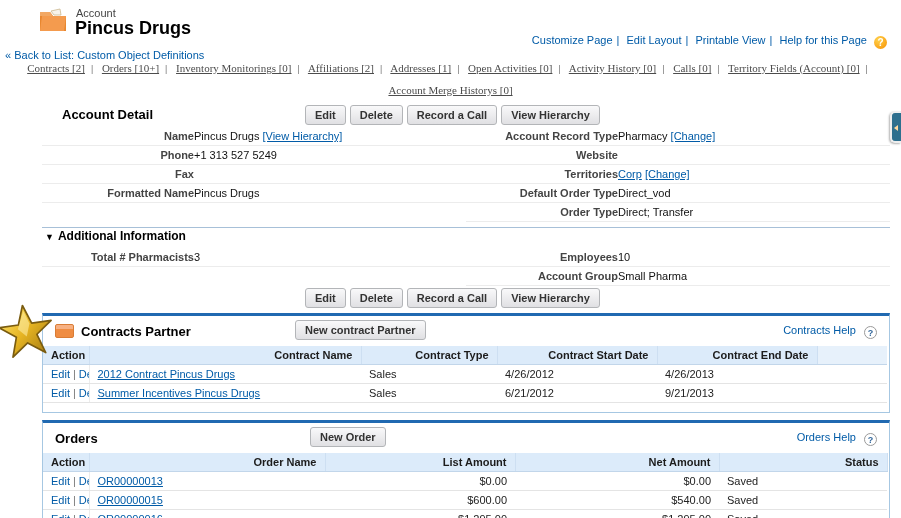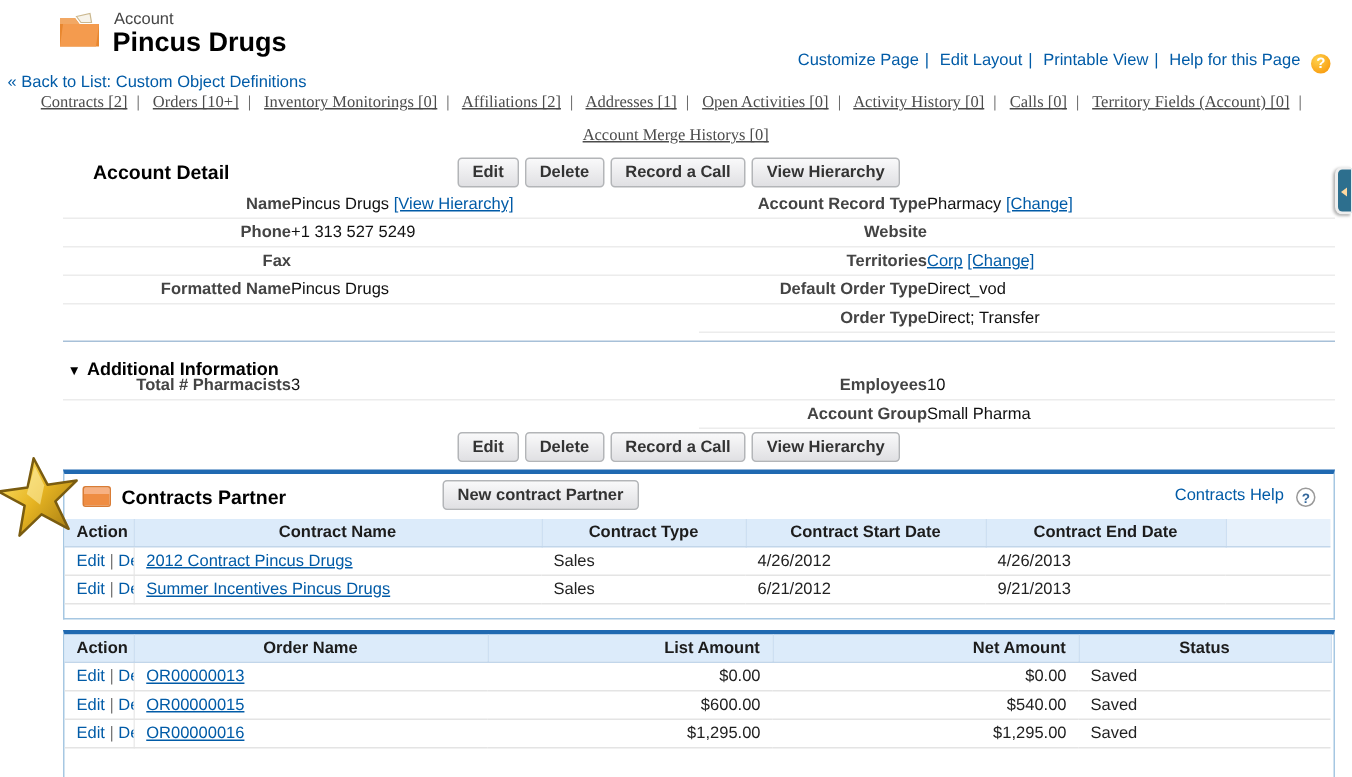--- a/index.html
+++ b/index.html
@@ -34,39 +34,39 @@
   .btn { font-family:"Liberation Sans",sans-serif; font-size:11px; font-weight:bold; color:#333;
          background:linear-gradient(#f9f9fa,#e0e0e3); border:1px solid #b3b5b8; border-radius:3px;
          padding:3px 9px; cursor:pointer; white-space:nowrap; }
 
   .fcol { position:absolute; }
   .frow { display:flex; height:19px; align-items:center; border-bottom:1px solid #ececec; }
   .lbl { width:152px; text-align:right; font-weight:bold; color:#444; flex:none; }
   .val { flex:1; color:#111; white-space:nowrap; }
 
   .divider { position:absolute; left:42px; top:227px; width:848px; height:1px; background:#a7c0d8; }
-  .addl-title { position:absolute; left:45px; top:239px; font-size:12px; font-weight:bold; color:#000; }
+  .addl-title { position:absolute; left:45px; top:229px; font-size:12px; font-weight:bold; color:#000; }
   .addl-title .arrow { font-size:9px; margin-right:4px; }
 
   
   .panel { position:absolute; left:42px; width:848px; background:#fff;
            border:1px solid #a6c7e2; border-top:3px solid #2069b1; }
   .panel-head { position:relative; height:30px; }
   .rl-icon { position:absolute; left:12px; top:8px; width:19px; height:14px; border-radius:2px;
              background:linear-gradient(#f7b183 0 4px, #ef8d43 4px 100%); border:1px solid #d97c35; }
   .panel-title { position:absolute; left:38px; top:8px; font-size:13px; font-weight:bold; color:#000; }
   .panel-title.noicon { left:12px; }
   .panel-help { position:absolute; right:12px; top:8px; white-space:nowrap; }
   .help-q { display:inline-block; width:13px; height:13px; border-radius:50%; background:#fff;
             border:1px solid #9a9a9a; color:#33679b; font-size:9px; font-weight:bold; text-align:center;
             line-height:12px; vertical-align:-2px; margin-left:5px; }
 
   table.rl { border-collapse:collapse; width:844px; table-layout:fixed; }
   table.rl th { background:#dcebfa; border-bottom:1px solid #c2d6ea; border-right:1px solid #cddff2;
-                font-size:11px; font-weight:bold; color:#1c1c1c; text-align:center; height:18px; padding:0 8px; }
+                font-size:11px; font-weight:bold; color:#1c1c1c; text-align:right; height:18px; padding:0 8px; }
   table.rl th.empty { background:#e7f1fb; border-right:none; }
   table.rl th.num, table.rl td.num { text-align:right;margin-left:24px; }
   table.rl td { height:19px; padding:0 8px; border-bottom:1px solid #e4e4e4; color:#222; white-space:nowrap; overflow:hidden; }
   table.rl td.action { border-right:1px solid #ececec; }
   .asep { color:#777; margin:0 3px; }
 
   
   .star-wrap { position:absolute; left:-2px; top:302px; width:56px; height:58px; transform:rotate(-8deg); }
   .side-tab { position:absolute; right:0; top:111px; width:11px; height:32px; background:#2d6f8e;
               border:2px solid #eee; border-right:none; border-radius:5px 0 0 5px;
@@ -238,20 +238,28 @@
           <td>Sales</td>
           <td>6/21/2012</td>
           <td>9/21/2013</td>
           <td></td>
         </tr>
       </tbody>
     </table>
   </div>
 
   <div class="panel" style="top:420px; height:112px;">
+    <div class="panel-head">
+      <div class="panel-title noicon">Orders</div>
+      <button class="btn" style="position:absolute; left:267px; top:4px;">New Order</button>
+      <div class="panel-help">
+        <a>Orders Help</a>
+        <span class="help-q">?</span>
+      </div>
+    </div>
     <table class="rl">
       <colgroup>
           <col style="width:46px">
           <col style="width:236px">
           <col style="width:190px">
           <col style="width:204px">
           <col style="width:168px">
         </colgroup>
       <thead>
         <tr>

